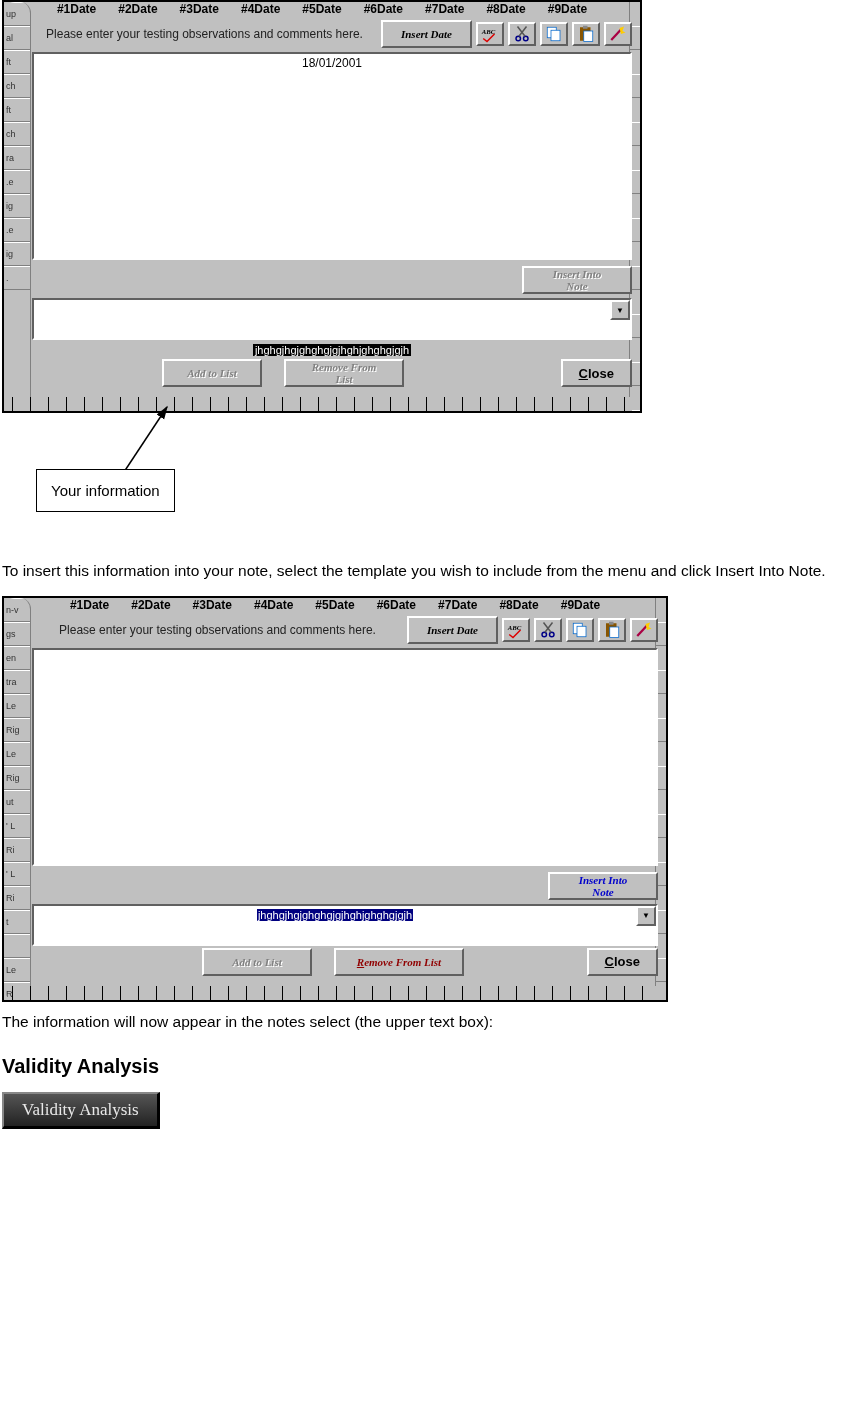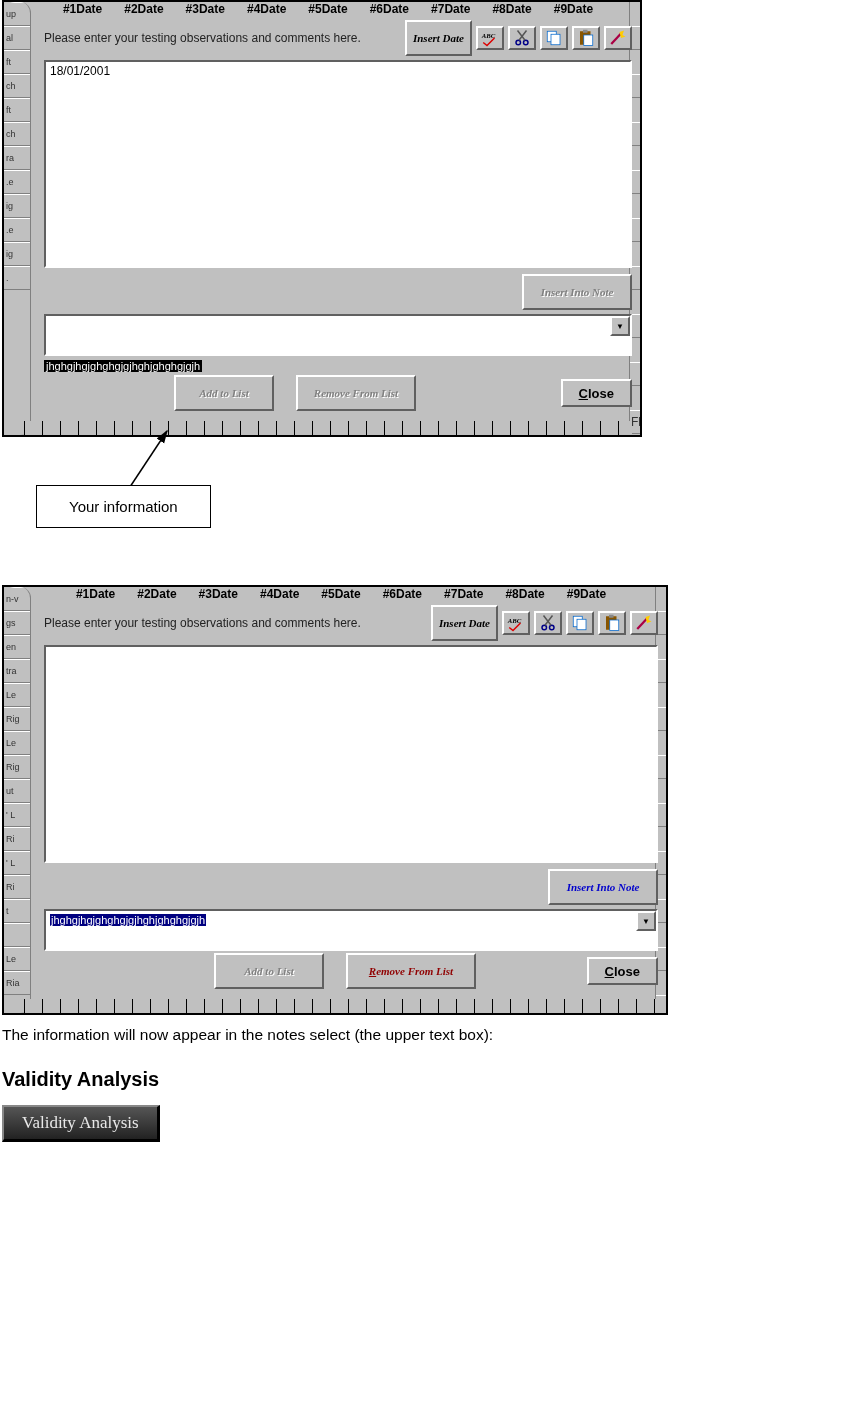--- a/index.html
+++ b/index.html
@@ -41,32 +41,32 @@
   }
   .instruct {
     font-size: 12px;
     color: #222;
     flex: 1 1 auto;
   }
   .btn3d {
     display: inline-flex;
     align-items: center;
     justify-content: center;
-    height: 36px;
+    height: 28px;
     background: #c0c0c0;
     border-top: 2px solid #fff;
     border-left: 2px solid #fff;
     border-right: 2px solid #606060;
     border-bottom: 2px solid #606060;
     font-size: 11px;
     font-family: "Times New Roman", serif;
     font-style: italic;
     font-weight: bold;
     color: #000;
-    padding: 0 6px;
+    padding: 0 18px;
     box-sizing: border-box;
   }
   .btn3d.disabled {
     color: #808080;
     text-shadow: 1px 1px 0 #fff;
   }
   .btn3d.active-blue {
     color: #0000cc;
   }
   .btn3d.active-red {
@@ -202,35 +202,36 @@
     height: 22px;
     border-bottom: 1px solid #808080;
     border-top: 1px solid #fff;
     font-size: 12px;
     line-height: 22px;
     padding-left: 1px;
     color: #333;
     margin-top: 24px;
   }
   .ui-shot .inner {
-    margin-left: 12px;
+    margin-left: 0;
     position: relative;
+    text-align: center;
   }
 
   .callout-wrap {
     position: relative;
     height: 120px;
     margin-bottom: 18px;
   }
   .callout-box {
     position: absolute;
     left: 34px;
-    top: 38px;
+    top: 46px;
     border: 1px solid #000;
-    padding: 12px 32px;
+    padding: 12px 14px;
     font-size: 15px;
     background: #fff;
   }
   .arrow-svg {
     position: absolute;
     left: 100px;
     top: -20px;
     width: 120px;
     height: 80px;
   }
@@ -394,20 +395,21 @@
       <defs>
         <marker id="ah" markerWidth="10" markerHeight="10" refX="8" refY="3" orient="auto">
           <path d="M0,0 L0,6 L9,3 z" fill="#000"></path>
         </marker>
       </defs>
       <line x1="20" y1="72" x2="65" y2="4" stroke="#000" stroke-width="1.5" marker-end="url(#ah)"></line>
     </svg>
     <div class="callout-box">Your information</div>
   </div>
 
+  <p class="body-text">To insert this information into your note, select the template you wish to include from the menu and click Insert Into Note.</p>
 
   
   <div class="ui-shot shot2">
     <div class="left-tabs">
       <div>n-v</div>
       <div>gs</div>
       <div>en</div>
       <div>tra</div>
       <div>Le</div>
       <div>Rig</div>

